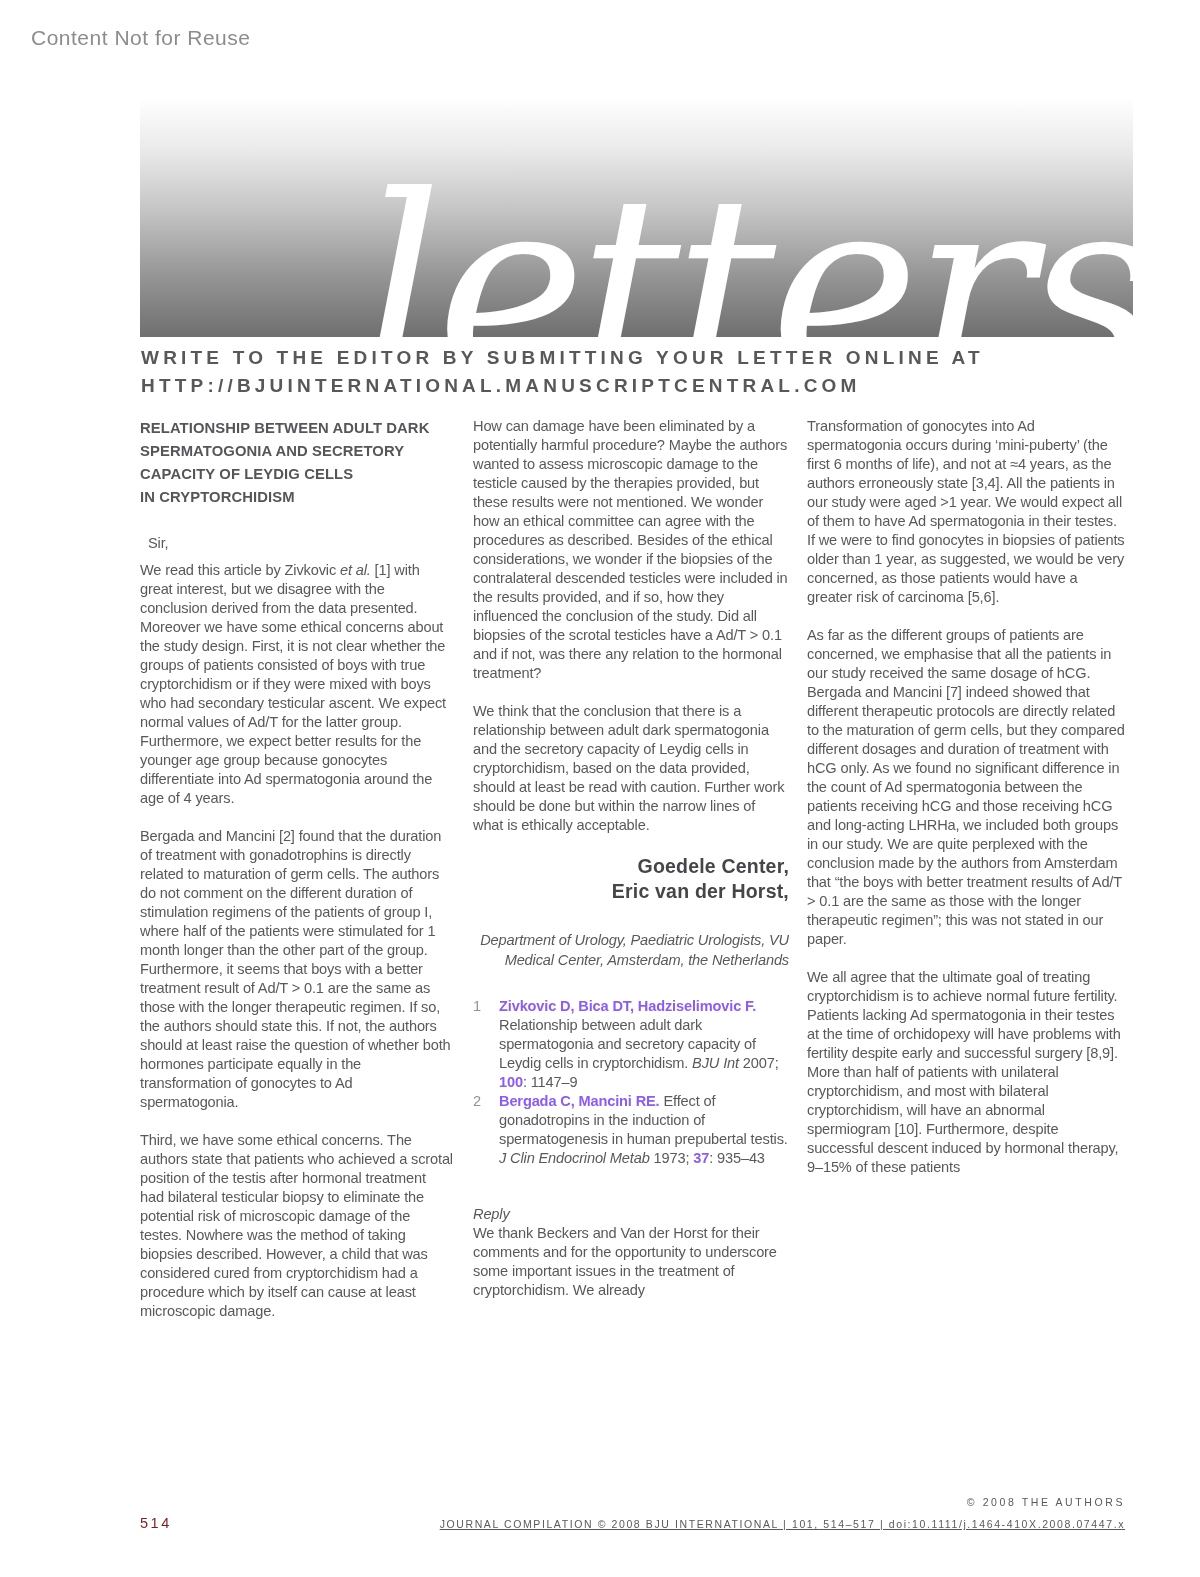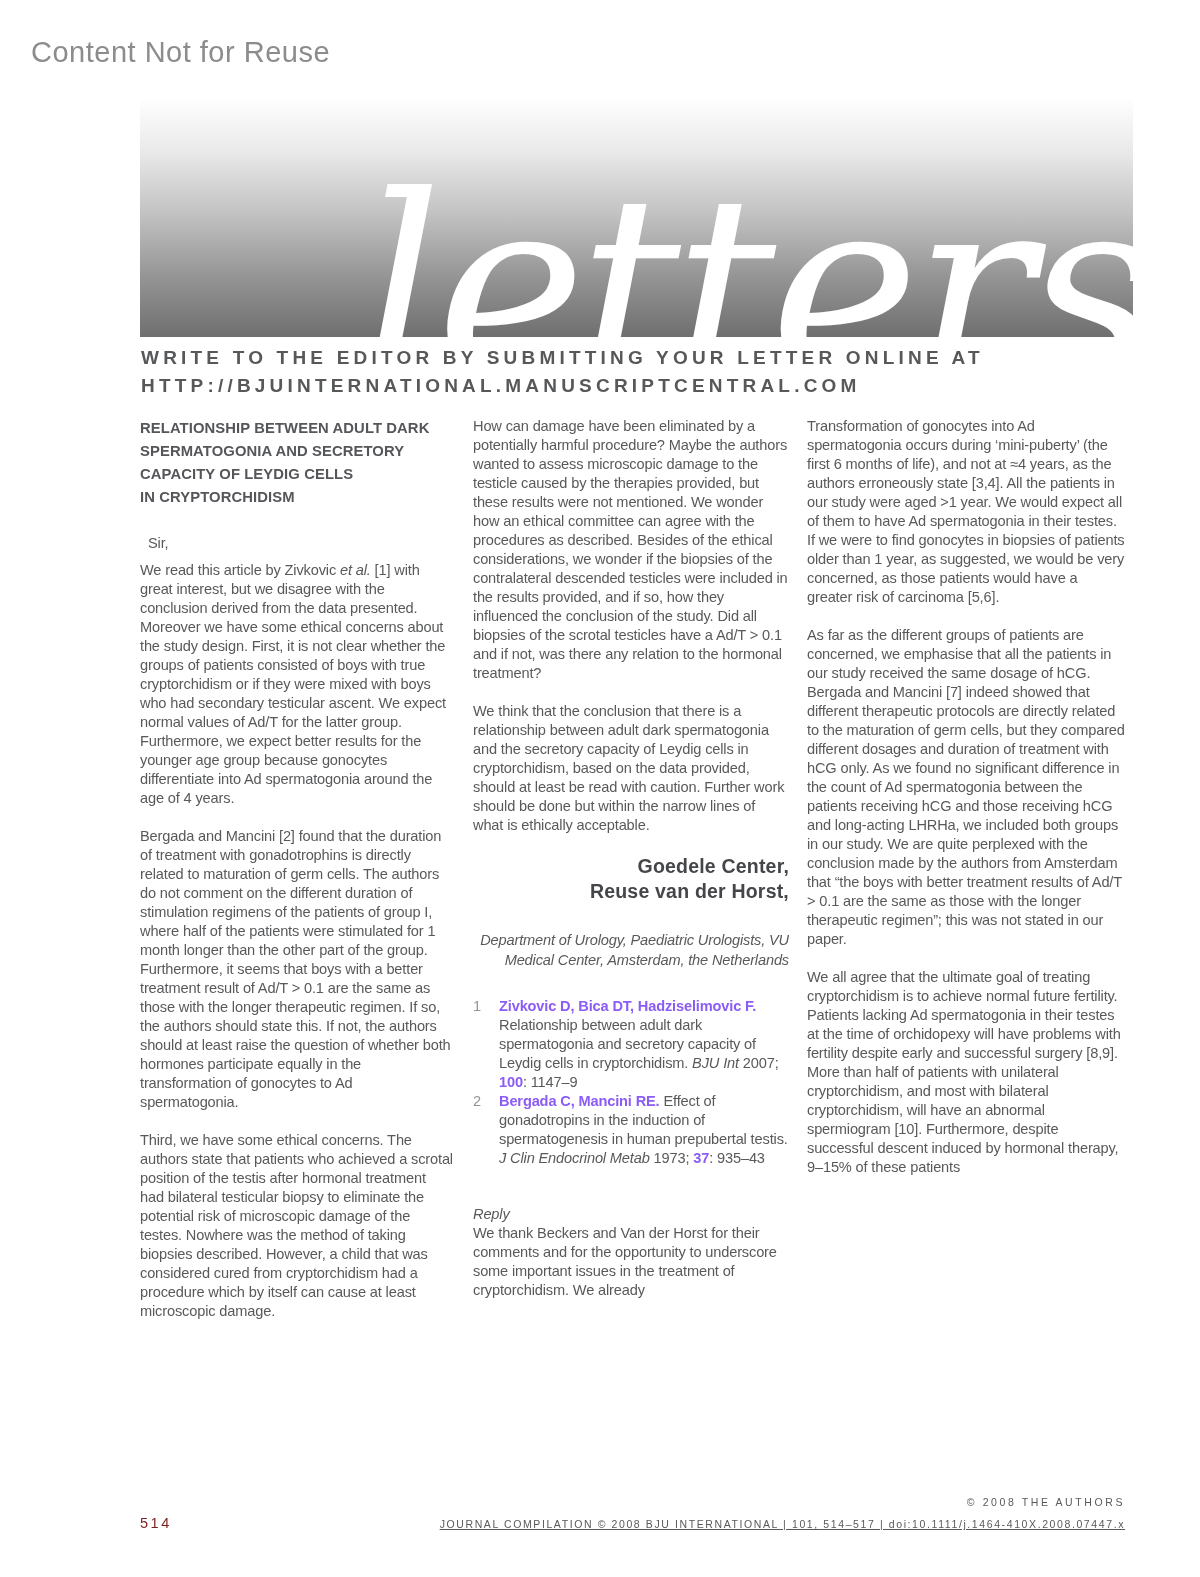--- a/index.html
+++ b/index.html
@@ -1,23 +1,22 @@
 <!DOCTYPE html>
 <html><head>
 <meta charset="utf-8">
 <style>
   html,body{margin:0;padding:0;}
   body{
     width:1200px;height:1577px;position:relative;background:#ffffff;
     font-family:"Liberation Sans",sans-serif;color:#58595b;overflow:hidden;
   }
   .watermark{
-    position:absolute;left:31px;top:26px;font-size:29px;color:#8c8c8c;
+    position:absolute;left:31px;top:26px;font-size:21px;color:#8c8c8c;
     letter-spacing:0.5px;
-    margin-top:10px;
   }
   .banner{
     position:absolute;left:140px;top:100px;width:993px;height:237px;
     background:linear-gradient(180deg,#fefefe 0%,#e9e9e9 22%,#c2c2c2 48%,#949494 75%,#6f6f6f 100%);
     overflow:hidden;
   }
   .banner .script-word{
     position:absolute;right:-18px;bottom:-78px;
     font-family:"DejaVu Serif",serif;font-style:italic;font-weight:400;
     font-size:252px;line-height:1;color:#ffffff;letter-spacing:-6px;
@@ -89,21 +88,21 @@
   <p class="body-par"><span>We read this article by Zivkovic </span><span class="em">et al.</span><span> [1] with great interest, but we disagree with the conclusion derived from the data presented. Moreover we have some ethical concerns about the study design. First, it is not clear whether the groups of patients consisted of boys with true cryptorchidism or if they were mixed with boys who had secondary testicular ascent. We expect normal values of Ad/T for the latter group. Furthermore, we expect better results for the younger age group because gonocytes differentiate into Ad spermatogonia around the age of 4 years.</span></p>
   <p class="body-par">Bergada and Mancini [2] found that the duration of treatment with gonadotrophins is directly related to maturation of germ cells. The authors do not comment on the different duration of stimulation regimens of the patients of group I, where half of the patients were stimulated for 1 month longer than the other part of the group. Furthermore, it seems that boys with a better treatment result of Ad/T &gt; 0.1 are the same as those with the longer therapeutic regimen. If so, the authors should state this. If not, the authors should at least raise the question of whether both hormones participate equally in the transformation of gonocytes to Ad spermatogonia.</p>
   <p class="body-par last">Third, we have some ethical concerns. The authors state that patients who achieved a scrotal position of the testis after hormonal treatment had bilateral testicular biopsy to eliminate the potential risk of microscopic damage of the testes. Nowhere was the method of taking biopsies described. However, a child that was considered cured from cryptorchidism had a procedure which by itself can cause at least microscopic damage.</p>
 </div>
 
 <div class="col col2">
   <p class="body-par">How can damage have been eliminated by a potentially harmful procedure? Maybe the authors wanted to assess microscopic damage to the testicle caused by the therapies provided, but these results were not mentioned. We wonder how an ethical committee can agree with the procedures as described. Besides of the ethical considerations, we wonder if the biopsies of the contralateral descended testicles were included in the results provided, and if so, how they influenced the conclusion of the study. Did all biopsies of the scrotal testicles have a Ad/T &gt; 0.1 and if not, was there any relation to the hormonal treatment?</p>
   <p class="body-par">We think that the conclusion that there is a relationship between adult dark spermatogonia and the secretory capacity of Leydig cells in cryptorchidism, based on the data provided, should at least be read with caution. Further work should be done but within the narrow lines of what is ethically acceptable.</p>
   <div class="authors">
     <div>Goedele Center,</div>
-    <div>Reuse van der Horst,</div>
+    <div>Eric van der Horst,</div>
   </div>
   <div class="affiliation">Department of Urology, Paediatric Urologists, VU Medical Center, Amsterdam, the Netherlands</div>
 
   <div class="refs">
     <div class="ref">
       <span class="ref-num">1</span>
       <span class="ref-body"><b>Zivkovic D, Bica DT, Hadziselimovic F.</b><span> Relationship between adult dark spermatogonia and secretory capacity of Leydig cells in cryptorchidism. </span><span class="em">BJU Int</span><span> 2007; </span><b>100</b><span>: 1147–9</span></span>
     </div>
     <div class="ref">
       <span class="ref-num">2</span>

